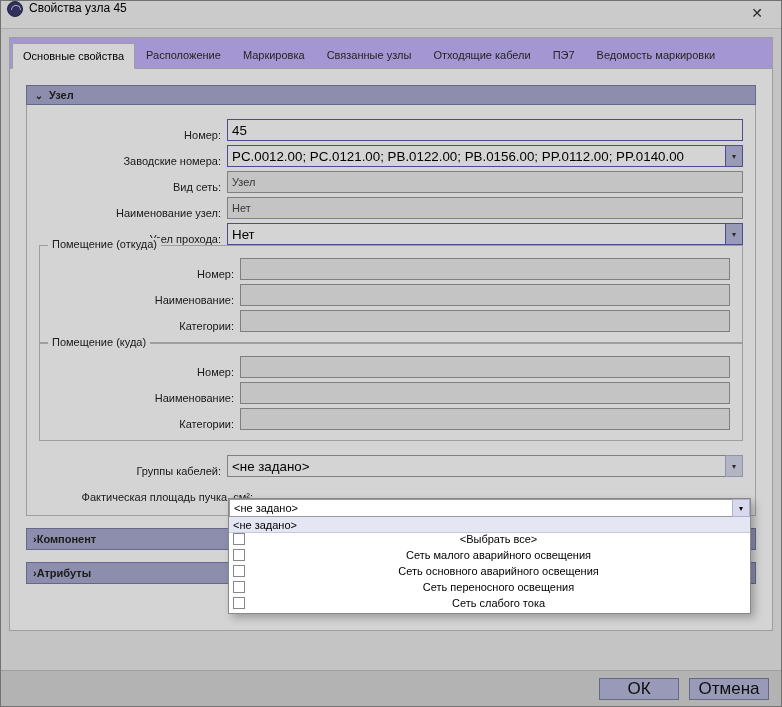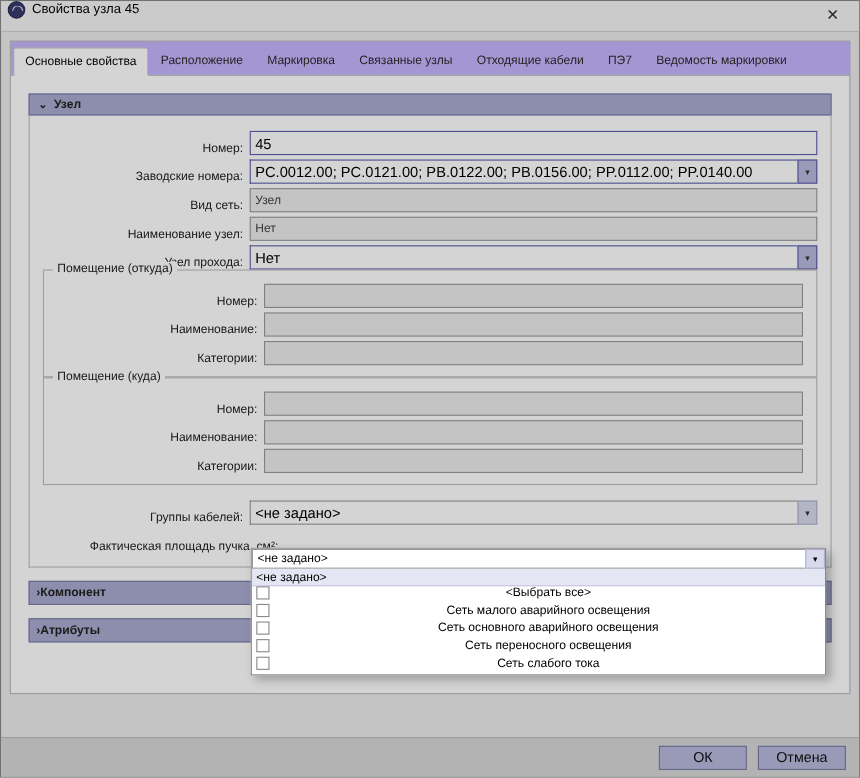--- a/index.html
+++ b/index.html
@@ -27,21 +27,21 @@
   .txt.readonly{background:#ececec;color:#444}
   .combo{display:flex;width:100%}
   .combo .txt{flex:1;border-right:none}
   .combo .cbtn{width:18px;height:22px;background:#b7b9db;border:1px solid #7b7da5;display:flex;align-items:center;justify-content:center;font-size:8px;color:#333;cursor:pointer}
   .border-accent{border-color:#5a5ca8 !important}
   .combo.accent .cbtn{border-color:#5a5ca8}
   .fieldset{border:1px solid #bdbdbd;padding:8px 12px 10px;position:relative}
   .fieldset .legend{position:absolute;top:-8px;left:8px;background:#fff;padding:0 4px;font-size:11px;color:#222}
   .collapsed-sect{background:#a9abcf;border:1px solid #7b7da5;height:22px;display:flex;align-items:center;padding:0 6px;font-size:11px;font-weight:700;color:#222;margin-top:12px;cursor:pointer}
   .footer{position:absolute;bottom:0;left:0;right:0;height:36px;background:#d7d7d7;border-top:1px solid #bdbdbd;display:flex;justify-content:flex-end;align-items:center;gap:10px;padding:0 12px}
-  .btn{min-width:80px;height:22px;background:#b7b9db;border:1px solid #7b7da5;color:#111;font-size:13px;cursor:pointer}
+  .btn{min-width:80px;height:22px;background:#b7b9db;border:1px solid #7b7da5;color:#111;font-size:17px;cursor:pointer}
 
   
   .popup{position:absolute;z-index:100;background:#fff;border:1px solid #888;box-shadow:4px 4px 8px rgba(0,0,0,0.25)}
   .popup .hl{background:#e4e6f3;color:#000;padding:1px 4px;height:16px;line-height:14px;border-bottom:1px solid #c7c9e2;font-size:11px}
   .opt-row{display:flex;align-items:flex-start;height:16px;padding:0 4px}
   .opt-row .cb{width:12px;height:12px;border:1px solid #888;margin-right:6px;background:#fff}
   .opt-row .opt-label{flex:1;text-align:center;font-size:11px}
 
   
   .open-combo{display:flex;height:18px}

